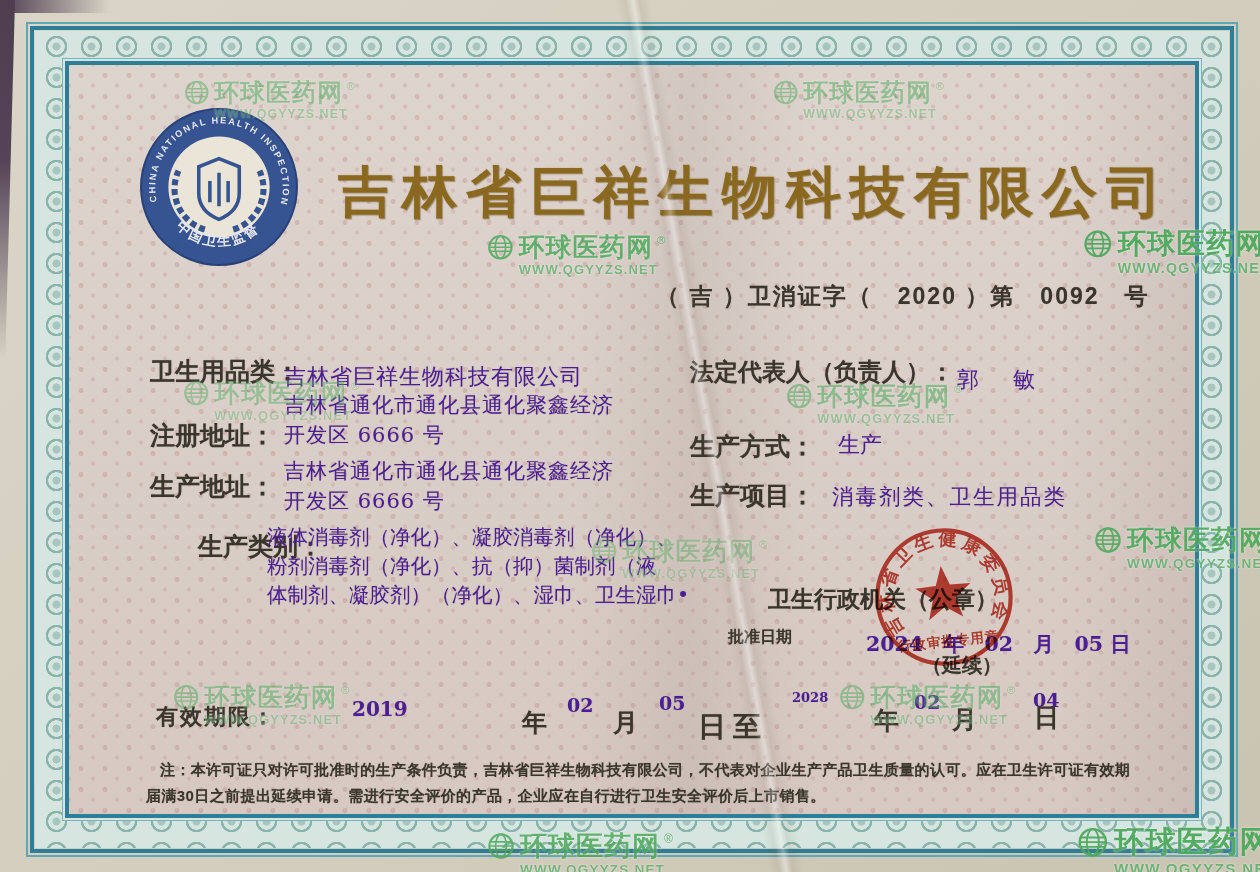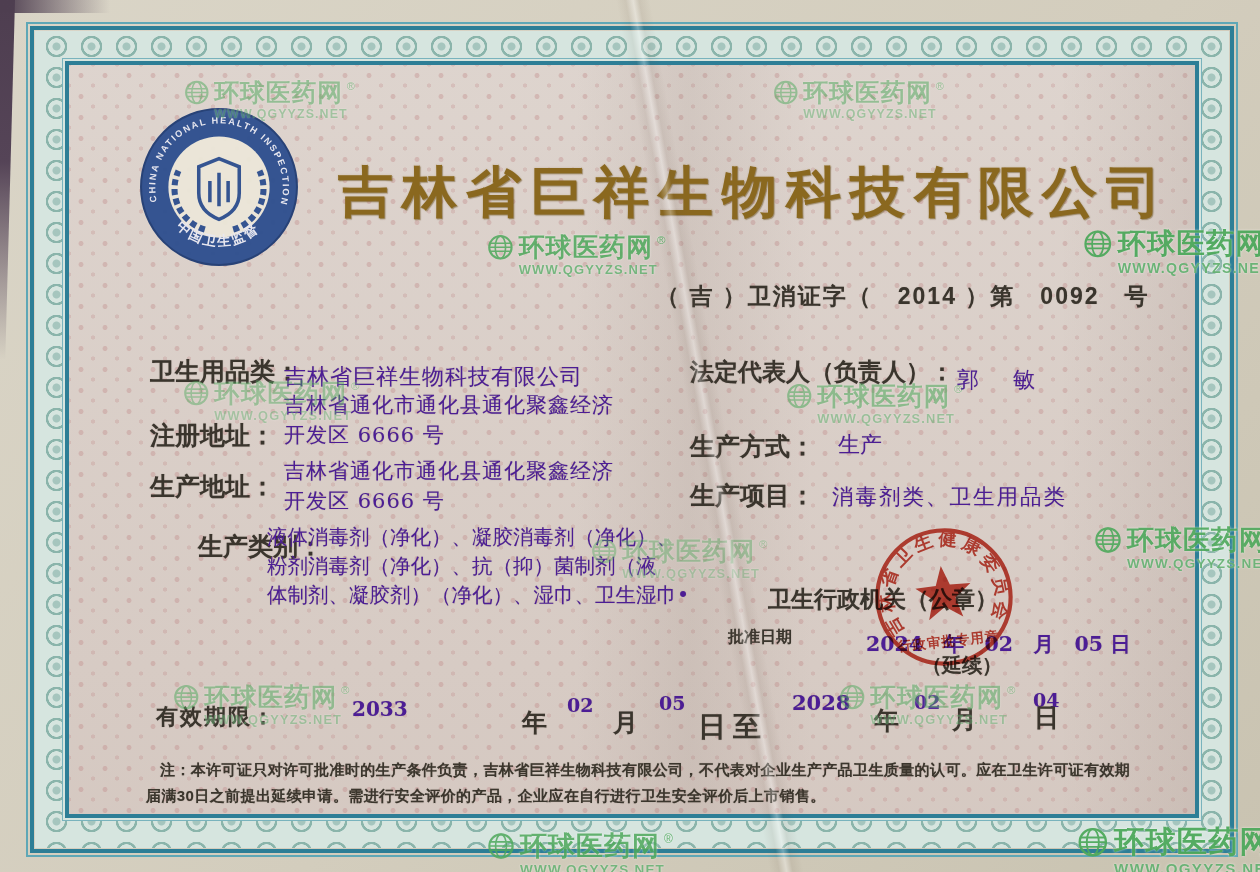--- a/index.html
+++ b/index.html
@@ -87,21 +87,21 @@
     <path d="M66,122 A42,42 0 0 1 40,64" fill="none" stroke="#2b4d8e" stroke-width="6" stroke-dasharray="6 3.5"></path>
     <path d="M94,122 A42,42 0 0 0 120,64" fill="none" stroke="#2b4d8e" stroke-width="6" stroke-dasharray="6 3.5"></path>
   </g>
   <g stroke="#2b4d8e" fill="none">
     <path d="M80,52 L100,60 L100,86 Q100,104 80,112 Q60,104 60,86 L60,60 Z" stroke-width="3.5"></path>
     <path d="M71,95 L71,74 M80,99 L80,66 M89,95 L89,74" stroke-width="3.5"></path>
   </g>
 </svg>
 
 <div class="abs title">吉林省巨祥生物科技有限公司</div>
-<div class="abs lbl certno">（ 吉 ）卫消证字（　2014 ）第　0092　号</div>
+<div class="abs lbl certno">（ 吉 ）卫消证字（　2020 ）第　0092　号</div>
 
 <div class="abs lbl" style="left:150px;top:355px;font-size:25px;">卫生用品类：</div>
 <div class="abs val" style="left:284px;top:362px;font-size:22px;letter-spacing:1px;">吉林省巨祥生物科技有限公司</div>
 
 <div class="abs lbl" style="left:150px;top:419px;font-size:25px;">注册地址：</div>
 <div class="abs val" style="left:284px;top:391px;font-size:21px;letter-spacing:1px;">吉林省通化市通化县通化聚鑫经济</div>
 <div class="abs val" style="left:284px;top:421px;font-size:21px;letter-spacing:1px;">开发区 6666 号</div>
 
 <div class="abs lbl" style="left:150px;top:470px;font-size:25px;">生产地址：</div>
 <div class="abs val" style="left:284px;top:457px;font-size:21px;letter-spacing:1px;">吉林省通化市通化县通化聚鑫经济</div>
@@ -120,27 +120,27 @@
 
 <div class="abs lbl" style="left:690px;top:479px;font-size:25px;">生产项目：</div>
 <div class="abs val" style="left:832px;top:482px;font-size:21.5px;letter-spacing:2px;">消毒剂类、卫生用品类</div>
 
 <div class="abs lbl" style="left:768px;top:584px;font-size:23px;">卫生行政机关（公章）</div>
 <div class="abs lbl" style="left:728px;top:627px;font-size:16px;">批准日期</div>
 <div class="abs val" style="left:866px;top:630px;font-size:20.5px;font-weight:700;">2024　年　02　月　05 日</div>
 <div class="abs lbl" style="left:922px;top:652px;font-size:20px;">（延续）</div>
 
 <div class="abs lbl" style="left:156px;top:702px;font-size:22px;letter-spacing:2px;">有效期限：</div>
-<div class="abs val" style="left:352px;top:697px;font-size:20px;font-weight:700;">2033</div>
+<div class="abs val" style="left:352px;top:697px;font-size:20px;font-weight:700;">2019</div>
 <div class="abs lbl" style="left:522px;top:706px;font-size:25px;">年</div>
 <div class="abs val" style="left:567px;top:694px;font-size:19px;font-weight:700;">02</div>
 <div class="abs lbl" style="left:613px;top:706px;font-size:25px;">月</div>
 <div class="abs val" style="left:659px;top:692px;font-size:19px;font-weight:700;">05</div>
 <div class="abs lbl" style="left:698px;top:708px;font-size:28px;letter-spacing:7px;">日至</div>
-<div class="abs val" style="left:792px;top:690px;font-size:21px;font-weight:700;">2028</div>
+<div class="abs val" style="left:792px;top:690px;font-size:13px;font-weight:700;">2028</div>
 <div class="abs lbl" style="left:874px;top:704px;font-size:25px;">年</div>
 <div class="abs val" style="left:914px;top:691px;font-size:19px;font-weight:700;">02</div>
 <div class="abs lbl" style="left:952px;top:703px;font-size:25px;">月</div>
 <div class="abs val" style="left:997px;top:689px;font-size:19px;font-weight:700;margin-left:36px;">04</div>
 <div class="abs lbl" style="left:1034px;top:701px;font-size:25px;">日</div>
 
 <div class="abs note">注：本许可证只对许可批准时的生产条件负责，吉林省巨祥生物科技有限公司，不代表对企业生产产品卫生质量的认可。应在卫生许可证有效期届满30日之前提出延续申请。需进行安全评价的产品，企业应在自行进行卫生安全评价后上市销售。</div>
 
 <svg class="abs stamp" viewBox="0 0 150 150" style="color: rgb(199, 57, 43);">
   <defs>

